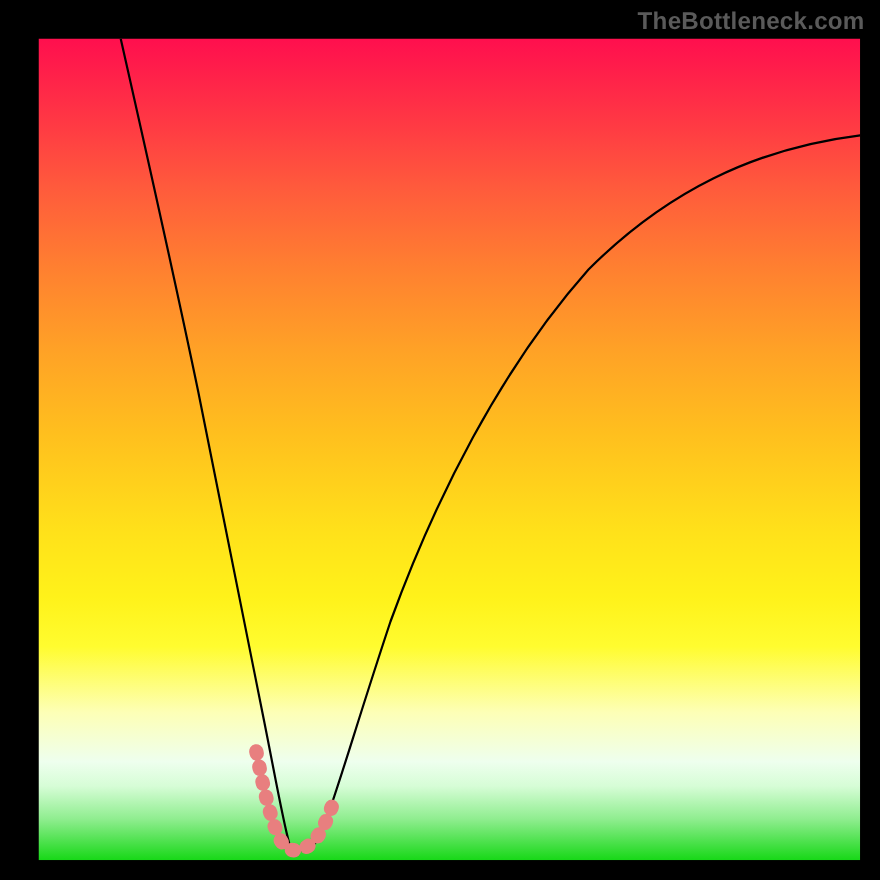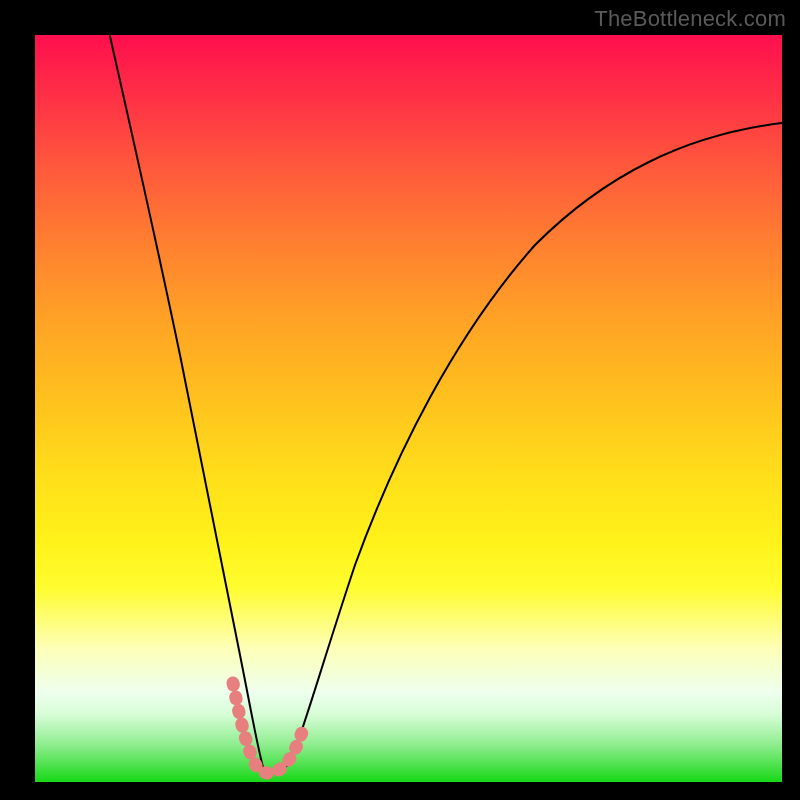--- a/index.html
+++ b/index.html
@@ -16,21 +16,21 @@
     width: 800px;
     height: 800px;
     background: #000;
   }
   .watermark {
     position: absolute;
     top: 6px;
     right: 14px;
     color: #5a5a5a;
     font-size: 22px;
-    font-weight: 400;
+    font-weight: 700;
     letter-spacing: 0.2px;
     z-index: 3;
   }
   .plot-area {
     position: absolute;
     left: 35px;
     top: 35px;
     width: 747px;
     height: 747px;
     overflow: hidden;

